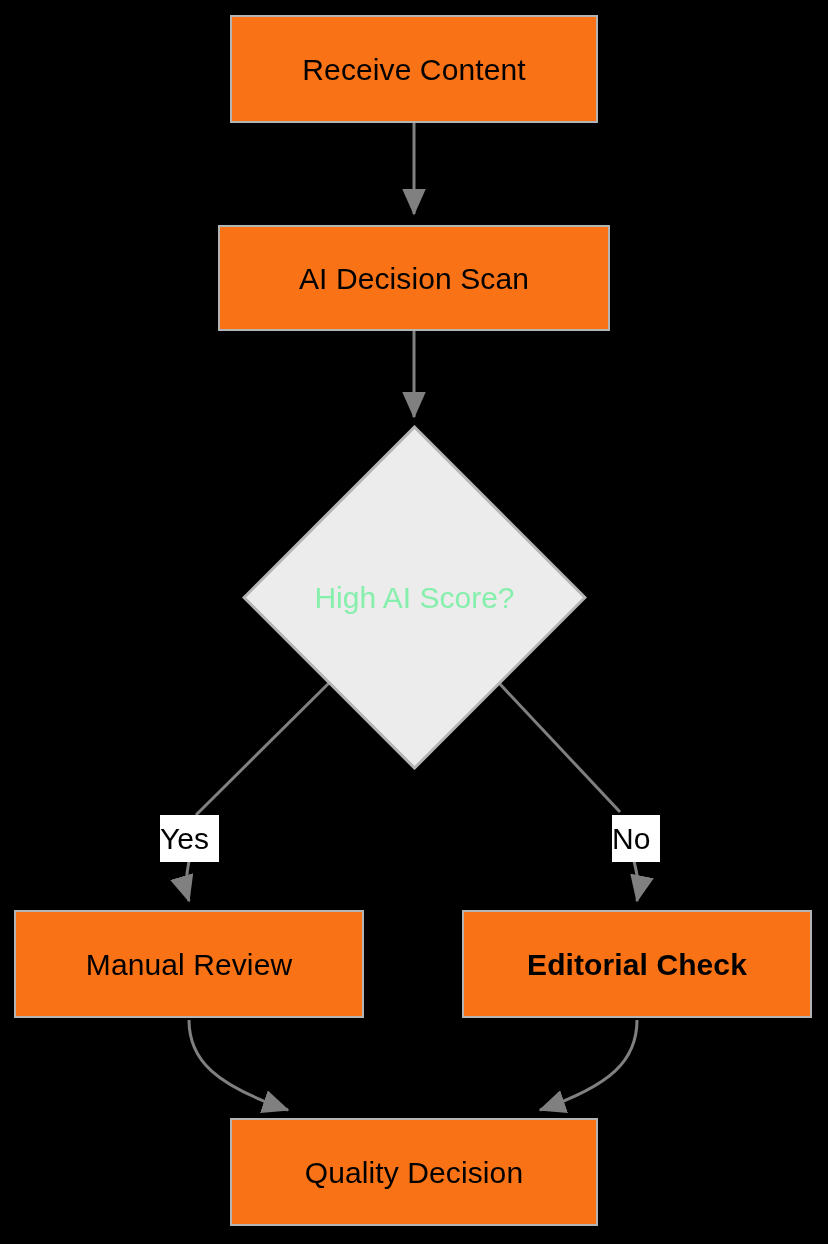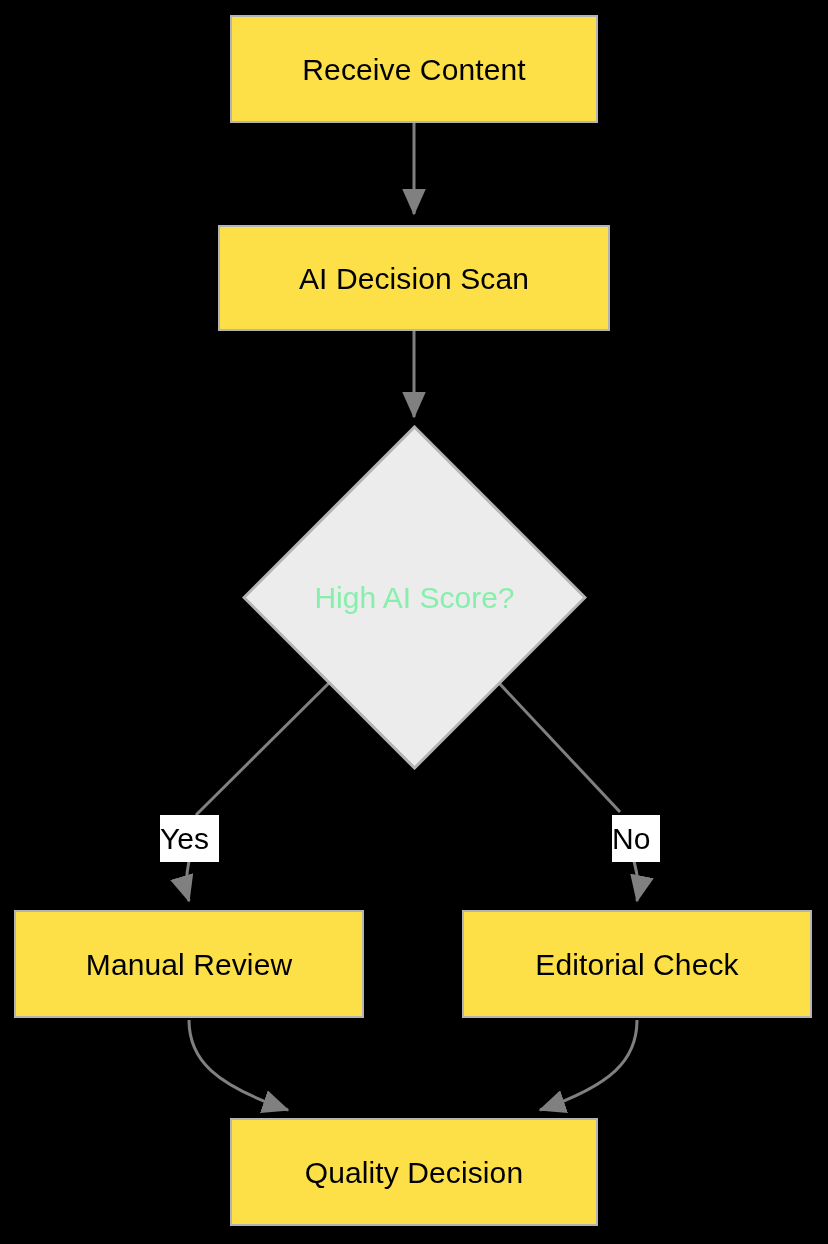--- a/index.html
+++ b/index.html
@@ -27,21 +27,21 @@
     width: 828px;
     height: 1244px;
     pointer-events: none;
   }
   .node {
     position: absolute;
     box-sizing: border-box;
     display: flex;
     align-items: center;
     justify-content: center;
-    background: #fde047;
+    background: #f97316;
     border: 2px solid #b4b4b4;
     color: #000000;
     font-size: 30px;
     line-height: 1.1;
     letter-spacing: 0.1px;
     white-space: nowrap;
   }
   .node-label {
     display: block;
   }
@@ -130,21 +130,21 @@
   </div>
 
   <div class="edge-label" style="left:612px; top:815px; width:48px; height:47px;">
     <span>No</span>
   </div>
 
   <div class="node" style="left:14px; top:910px; width:350px; height:108px;">
     <span class="node-label">Manual Review</span>
   </div>
 
-  <div class="node" style="left:462px; top:910px; width:350px; height:108px;">
+  <div class="node" style="left:462px; top:910px; width:350px; height:108px;font-weight:bold;">
     <span class="node-label">Editorial Check</span>
   </div>
 
   <div class="node" style="left:230px; top:1118px; width:368px; height:108px;">
     <span class="node-label">Quality Decision</span>
   </div>
 
 </div>
 
 </body></html>

